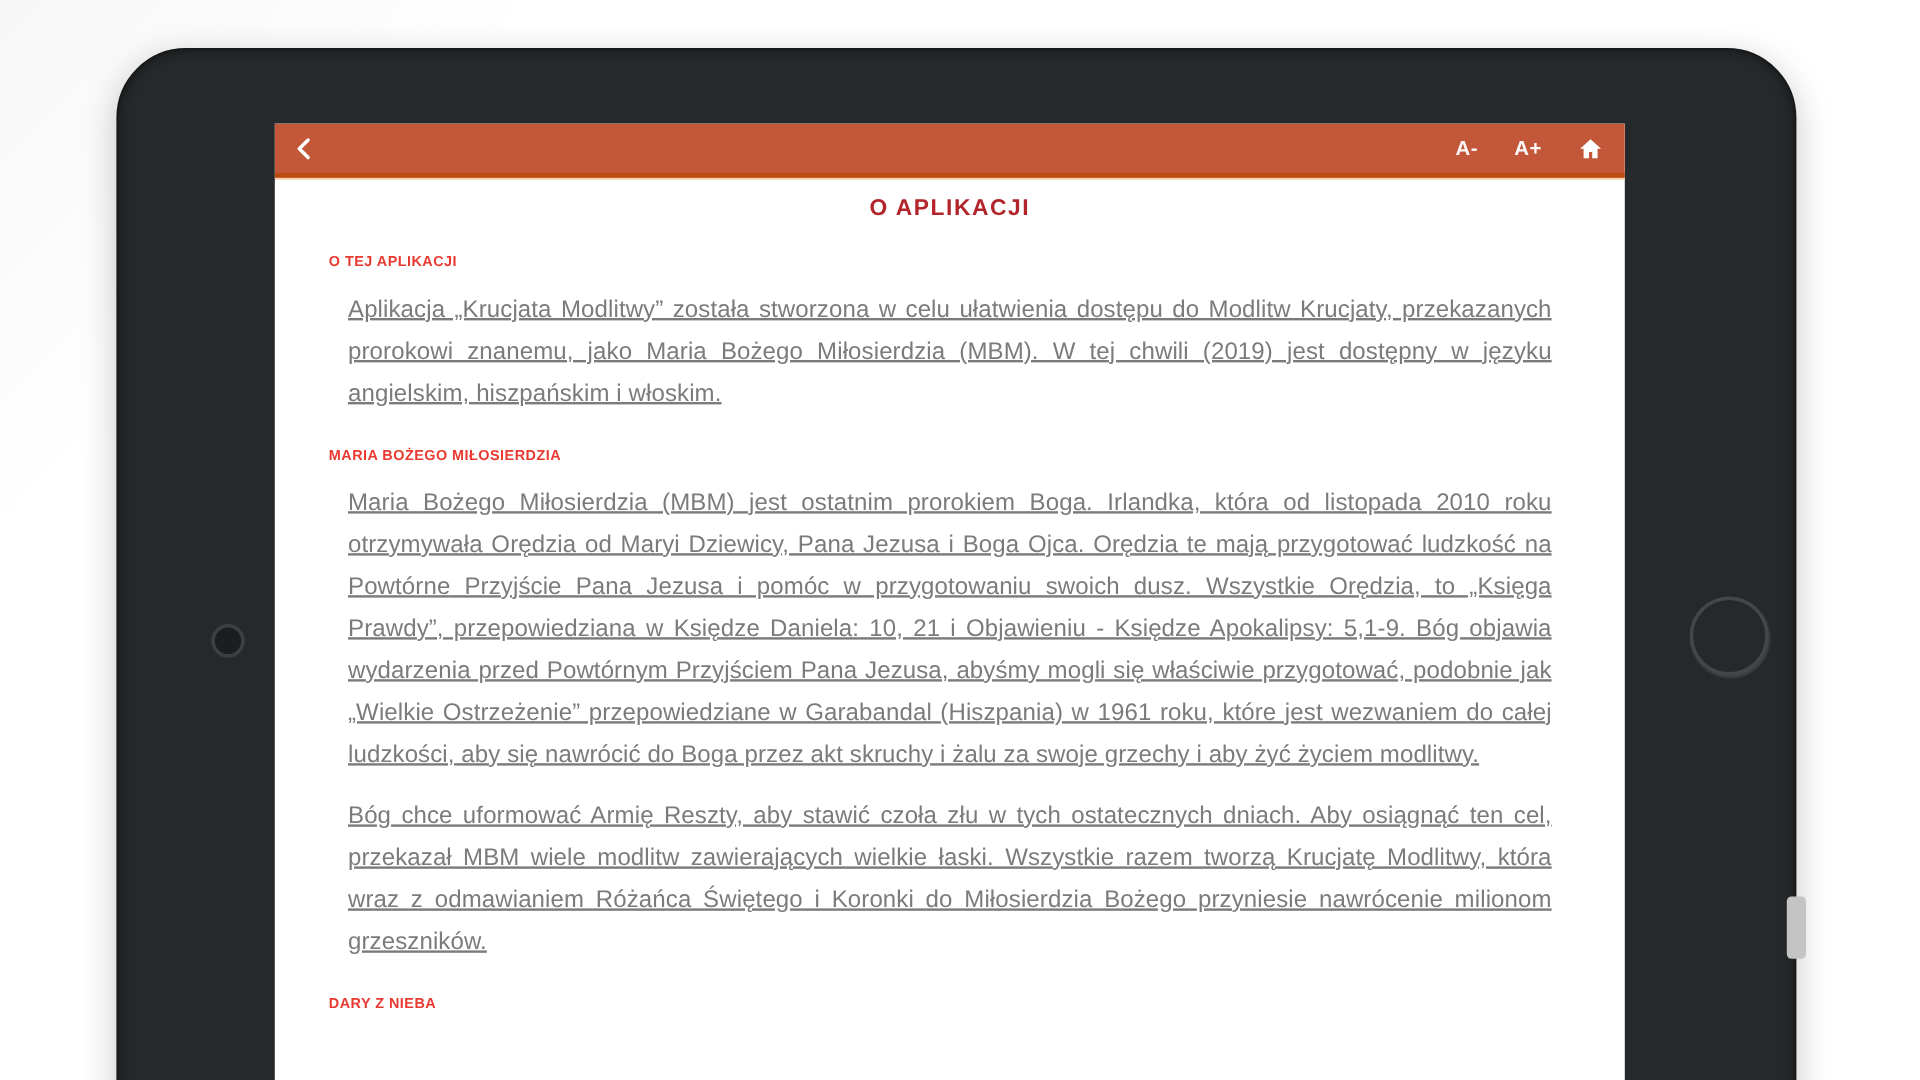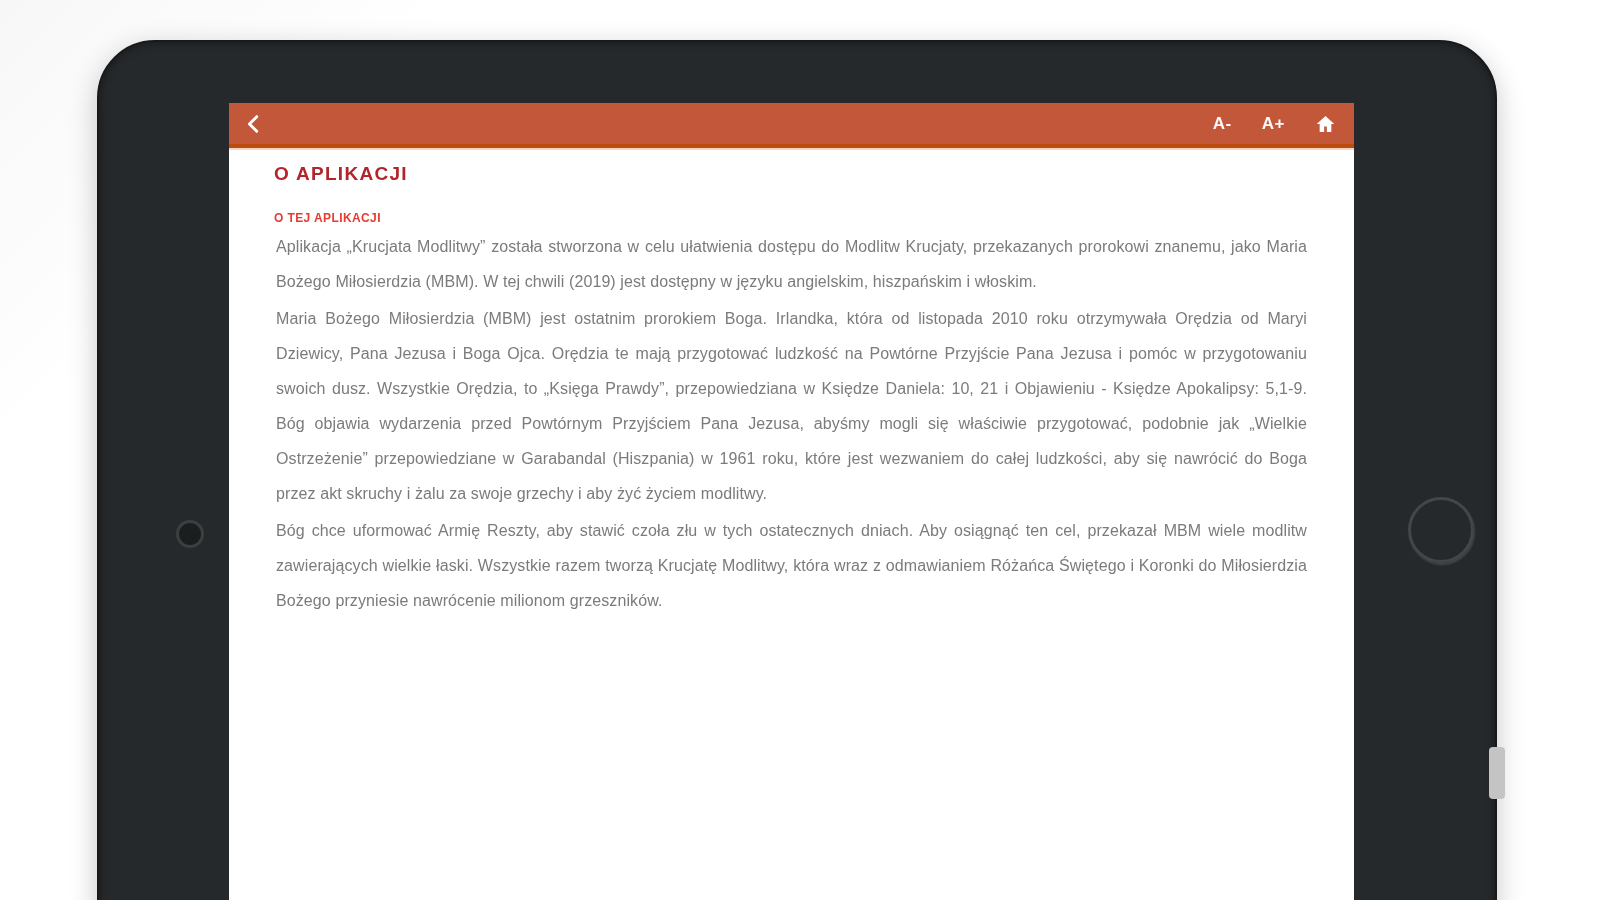--- a/index.html
+++ b/index.html
@@ -84,39 +84,41 @@
     letter-spacing: 0.5px;
     opacity: 0.96;
   }
   
   .content {
     padding: 0 45px;
     box-sizing: border-box;
   }
   .page-title {
     margin: 15px 0 12px 0;
+    text-align: center;
     font-size: 19px;
     font-weight: bold;
     letter-spacing: 1.3px;
     color: var(--page-title, #b2252b);
   }
   .section-heading {
     margin: 26px 0 4px 0;
     font-size: 12px;
     font-weight: bold;
     letter-spacing: 0.4px;
     color: var(--heading, #e93a31);
   }
   .section-body {
-    margin: 2px;
-    font-size: 16px;
+    margin: 16px;
+    font-size: 20px;
     line-height: 35px;
     text-align: justify;
     color: var(--body-text, #7b7b7b);
     letter-spacing: 0.1px;
+    text-decoration: underline;
   }
 </style>
 </head>
 <body>
 
 <div class="page">
   <div class="tablet">
     <div class="camera"></div>
     <div class="home-button"></div>
     <div class="side-button"></div>
@@ -145,23 +147,28 @@
 
       <main class="content">
         <h1 class="page-title">O APLIKACJI</h1>
 
         <section>
           <h2 class="section-heading">O TEJ APLIKACJI</h2>
           <p class="section-body">Aplikacja „Krucjata Modlitwy” została stworzona w celu ułatwienia dostępu do Modlitw Krucjaty, przekazanych prorokowi znanemu, jako Maria Bożego Miłosierdzia (MBM). W tej chwili (2019) jest dostępny w języku angielskim, hiszpańskim i włoskim.</p>
         </section>
 
         <section>
+          <h2 class="section-heading">MARIA BOŻEGO MIŁOSIERDZIA</h2>
           <p class="section-body">Maria Bożego Miłosierdzia (MBM) jest ostatnim prorokiem Boga. Irlandka, która od listopada 2010 roku otrzymywała Orędzia od Maryi Dziewicy, Pana Jezusa i Boga Ojca. Orędzia te mają przygotować ludzkość na Powtórne Przyjście Pana Jezusa i pomóc w przygotowaniu swoich dusz. Wszystkie Orędzia, to „Księga Prawdy”, przepowiedziana w Księdze Daniela: 10, 21 i Objawieniu - Księdze Apokalipsy: 5,1-9. Bóg objawia wydarzenia przed Powtórnym Przyjściem Pana Jezusa, abyśmy mogli się właściwie przygotować, podobnie jak „Wielkie Ostrzeżenie” przepowiedziane w Garabandal (Hiszpania) w 1961 roku, które jest wezwaniem do całej ludzkości, aby się nawrócić do Boga przez akt skruchy i żalu za swoje grzechy i aby żyć życiem modlitwy.</p>
         </section>
 
         <section>
           <p class="section-body">Bóg chce uformować Armię Reszty, aby stawić czoła złu w tych ostatecznych dniach. Aby osiągnąć ten cel, przekazał MBM wiele modlitw zawierających wielkie łaski. Wszystkie razem tworzą Krucjatę Modlitwy, która wraz z odmawianiem Różańca Świętego i Koronki do Miłosierdzia Bożego przyniesie nawrócenie milionom grzeszników.</p>
         </section>
 
+        <section>
+          <h2 class="section-heading">DARY Z NIEBA</h2>
+          <p class="section-body"></p>
+        </section>
       </main>
     </div>
   </div>
 </div>
 
 </body></html>

